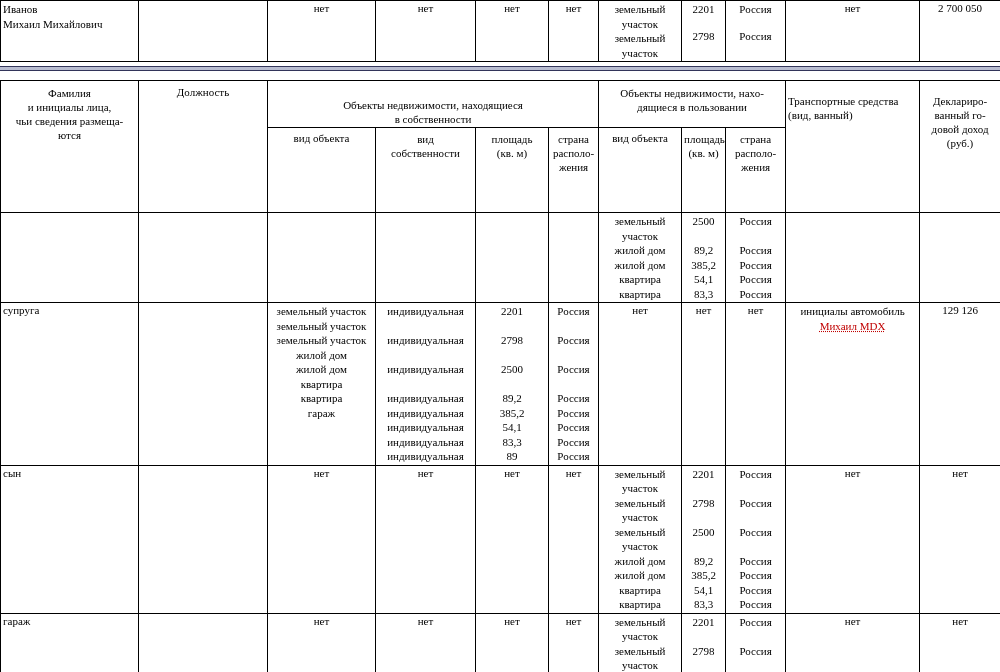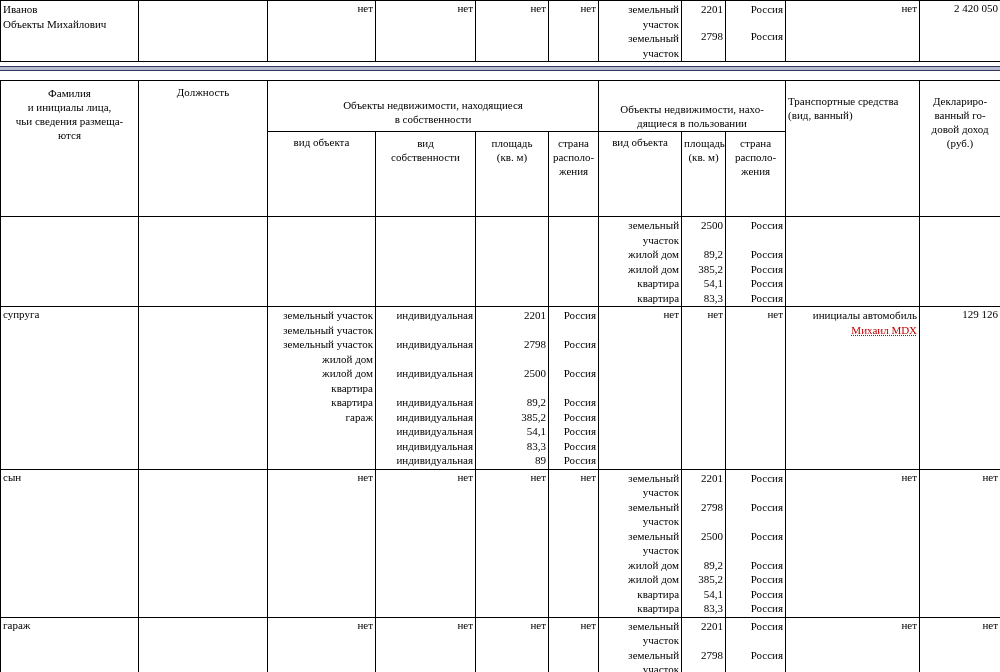--- a/index.html
+++ b/index.html
@@ -27,21 +27,21 @@
     width: 1000px;
   }
   table.doc td, table.doc th {
     border: 1px solid #000000;
     vertical-align: top;
     padding: 1px 2px;
     font-weight: normal;
     font-size: 11px;
     line-height: 12.5px;
   }
-  .c { text-align: right; }
+  .c { text-align: center; }
   .l { text-align: left; }
 
   
   .top-table td {
     height: 10px;
   }
 
   .sep-band {
     height: 18px;
     background: #ffffff;
@@ -99,21 +99,21 @@
       <col style="width:44px">
       <col style="width:60px">
       <col style="width:134px">
       <col style="width:81px">
     </colgroup>
     <tbody>
         <tr>
       <td class="l">
         <div class="stack">
           <div>Иванов</div>
-          <div>Объекты Михайлович</div>
+          <div>Михаил Михайлович</div>
         </div>
       </td>
       <td class="c"></td>
       <td class="c">нет</td>
       <td class="c">нет</td>
       <td class="c">нет</td>
       <td class="c">нет</td>
       <td class="c">
         <div class="stack">
           <div>земельный участок</div>
@@ -128,21 +128,21 @@
         </div>
       </td>
       <td class="c">
         <div class="stack">
           <div>Россия</div>
           <div style="height:12.5px"></div>
           <div>Россия</div>
         </div>
       </td>
       <td class="c">нет</td>
-      <td class="c">2 420 050</td>
+      <td class="c">2 700 050</td>
     </tr>
   </tbody>
     </table>
 
   <div class="sep-band">
     <div class="rule-thick"></div>
   </div>
 
   <table class="doc main-table">
     <colgroup>
@@ -172,21 +172,21 @@
       <td rowspan="2" class="headcell hdr-group">
         <div style="padding-top:4px">Должность</div>
       </td>
       <td colspan="4" class="headcell hdr-group">
         <div class="multi" style="padding-top:16px">
           <div>Объекты недвижимости, находящиеся</div>
           <div>в собственности</div>
         </div>
       </td>
       <td colspan="3" class="headcell hdr-group">
-        <div class="multi" style="padding-top:20px">
+        <div class="multi" style="padding-top:4px">
           <div>Объекты недвижимости, нахо-</div>
           <div>дящиеся в пользовании</div>
         </div>
       </td>
       <td rowspan="2" class="headcell hdr-group">
         <div class="multi l" style="padding-top:12px">
           <div>Транспортные средства</div>
           <div>(вид, ванный)</div>
         </div>
       </td>

